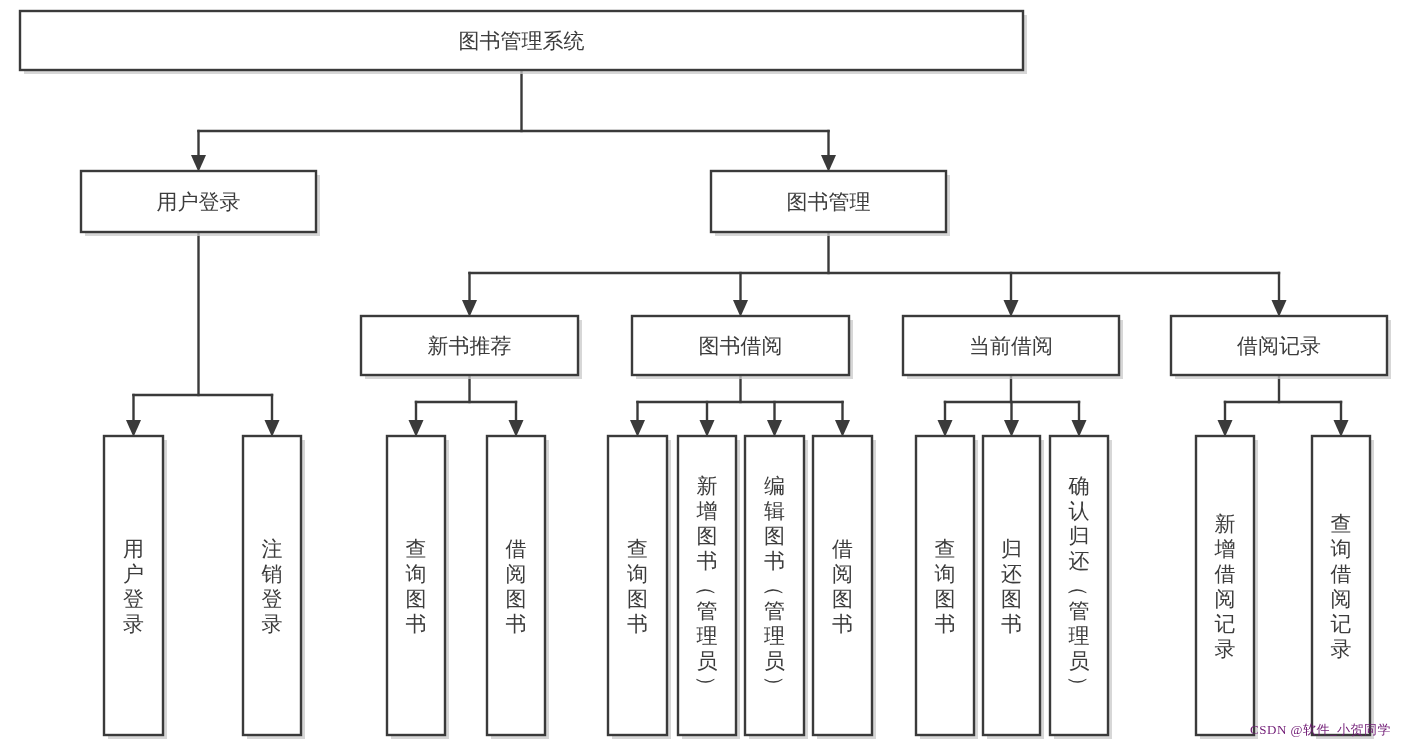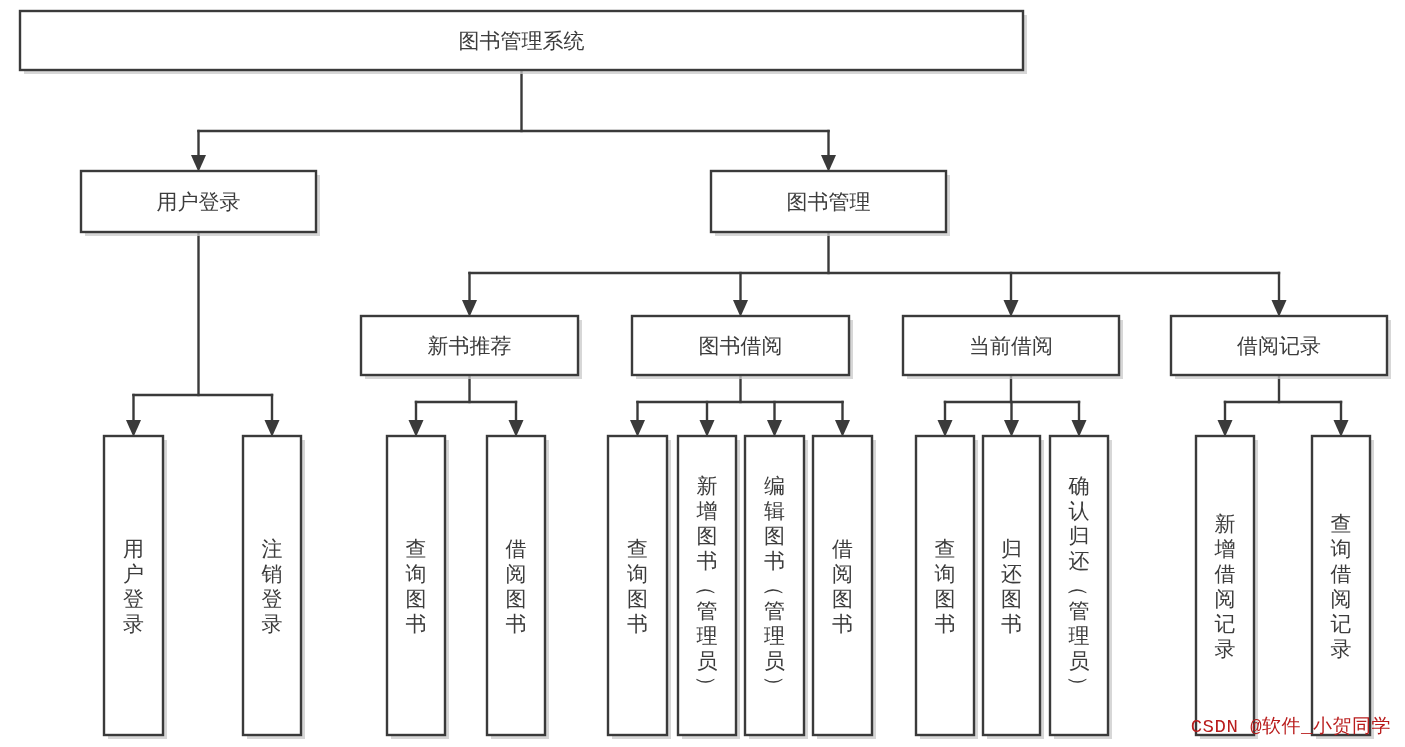--- a/index.html
+++ b/index.html
@@ -50,23 +50,23 @@
   .node-label-v {
     font-family: "DejaVu Sans", "Liberation Sans", sans-serif;
     font-size: 21px;
     fill: #3c3c3c;
     text-anchor: middle;
   }
   .watermark {
     position: absolute;
     right: 14px;
     bottom: 8px;
-    font-family: Liberation Mono, monospace;
-    font-size: 19px;
-    color: #b91c1c;
+    font-family: Liberation Serif, serif;
+    font-size: 13px;
+    color: #701a75;
     letter-spacing: 0.5px;
     white-space: nowrap;
     user-select: none;
   }
 </style>
 </head>
 <body>
 
 <div id="stage">
 

